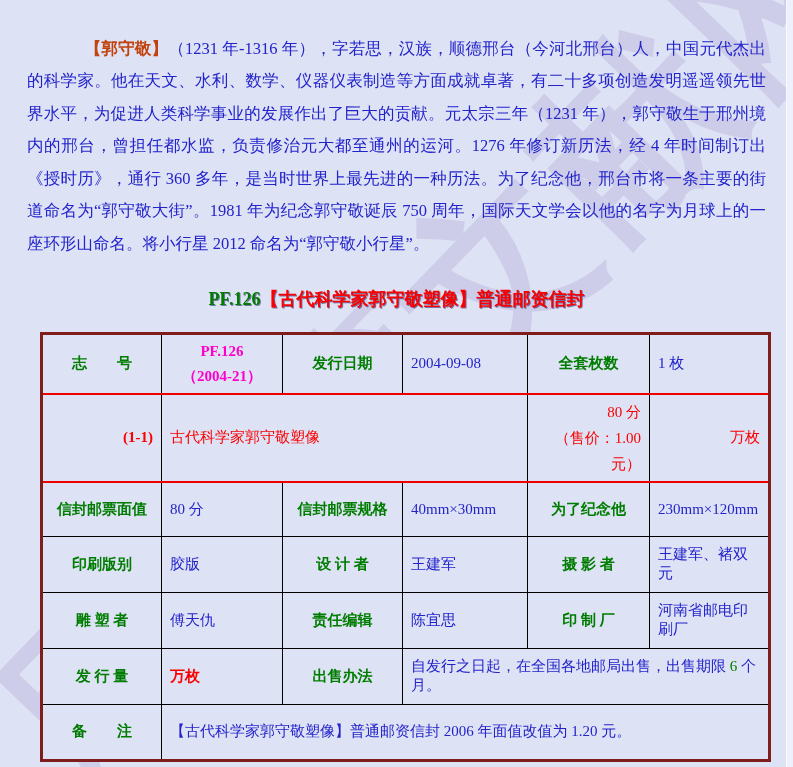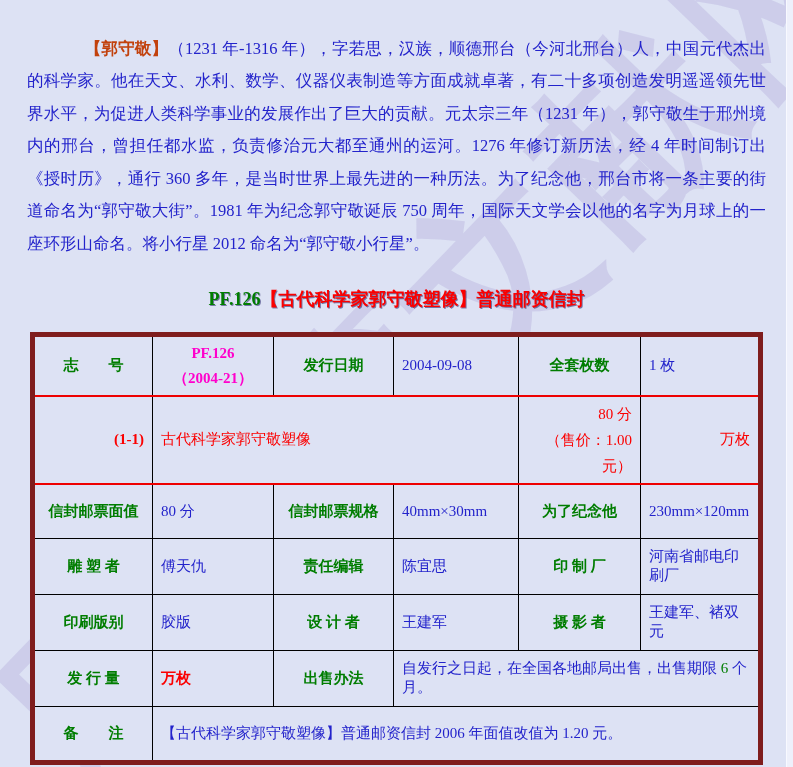--- a/index.html
+++ b/index.html
@@ -39,23 +39,23 @@
   .sec-title{
     margin:27px 0 12px 0;
     text-align:center;
     font-size:18px;font-weight:bold;
     text-shadow:1px 1px 0 rgba(30,30,100,0.55);
   }
   .sec-title .code{color:#007d00;}
   .sec-title .name{color:#fb0000;}
   
   table.spec{
-    margin:21px 0 0 30px;
+    margin:21px 0 0 40px;
     border-collapse:collapse;
-    border:5px solid #7f1d1d;
+    border:3px solid #7f1d1d;
     table-layout:fixed;
     width:731px;
     background:#dde2f4;
   }
   table.spec td{
     border:1px solid #000;
     font-size:15px;
     padding:4px 8px;
     vertical-align:middle;
     word-break:break-all;
@@ -113,34 +113,34 @@
         </tr>
         <tr style="height:54px">
           <td class="h">信封邮票面值</td>
           <td class="v">80 分</td>
           <td class="h">信封邮票规格</td>
           <td class="v">40mm×30mm</td>
           <td class="h">为了纪念他</td>
           <td class="v">230mm×120mm</td>
         </tr>
         <tr style="height:56px">
+          <td class="h">印刷版别</td>
+          <td class="v">胶版</td>
+          <td class="h">设 计 者</td>
+          <td class="v">王建军</td>
+          <td class="h">摄 影 者</td>
+          <td class="v">王建军、褚双元</td>
+        </tr>
+        <tr style="height:56px">
           <td class="h">雕 塑 者</td>
           <td class="v">傅天仇</td>
           <td class="h">责任编辑</td>
           <td class="v">陈宜思</td>
           <td class="h">印 制 厂</td>
           <td class="v">河南省邮电印刷厂</td>
-        </tr>
-        <tr style="height:56px">
-          <td class="h">印刷版别</td>
-          <td class="v">胶版</td>
-          <td class="h">设 计 者</td>
-          <td class="v">王建军</td>
-          <td class="h">摄 影 者</td>
-          <td class="v">王建军、褚双元</td>
         </tr>
         <tr style="height:56px">
           <td class="h">发 行 量</td>
           <td class="red bold">万枚</td>
           <td class="h">出售办法</td>
           <td class="v" colspan="3"><span>自发行之日起，在全国各地邮局出售，出售期限 </span><span class="num-green">6</span><span> 个月。</span></td>
         </tr>
         <tr style="height:56px">
           <td class="h">备　　注</td>
           <td class="v" colspan="5">【古代科学家郭守敬塑像】普通邮资信封 2006 年面值改值为 1.20 元。</td>

